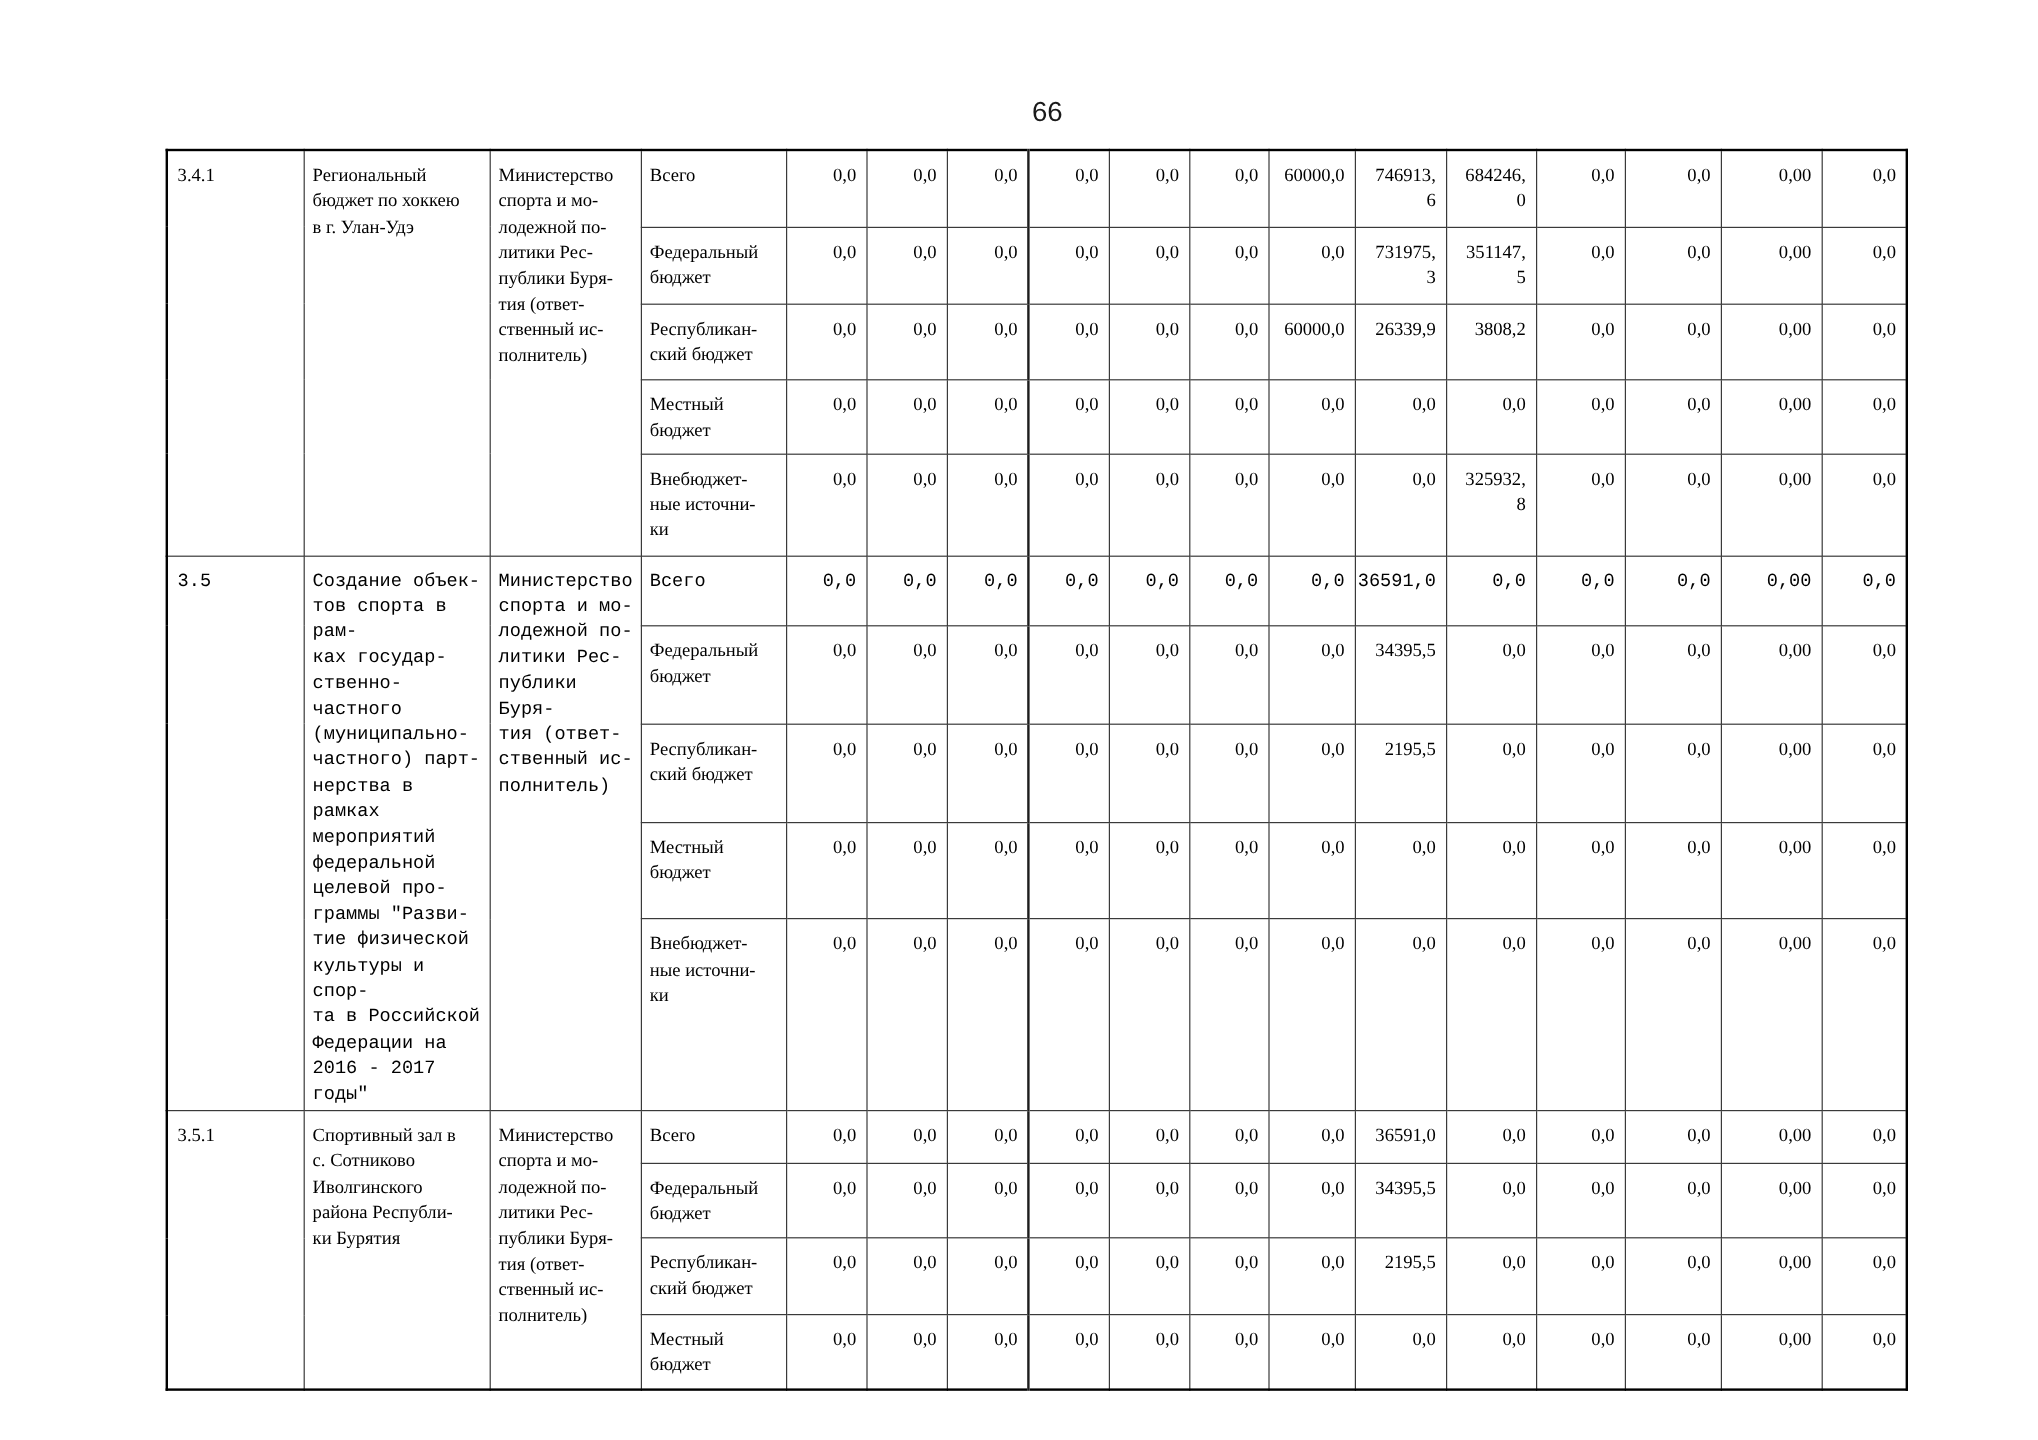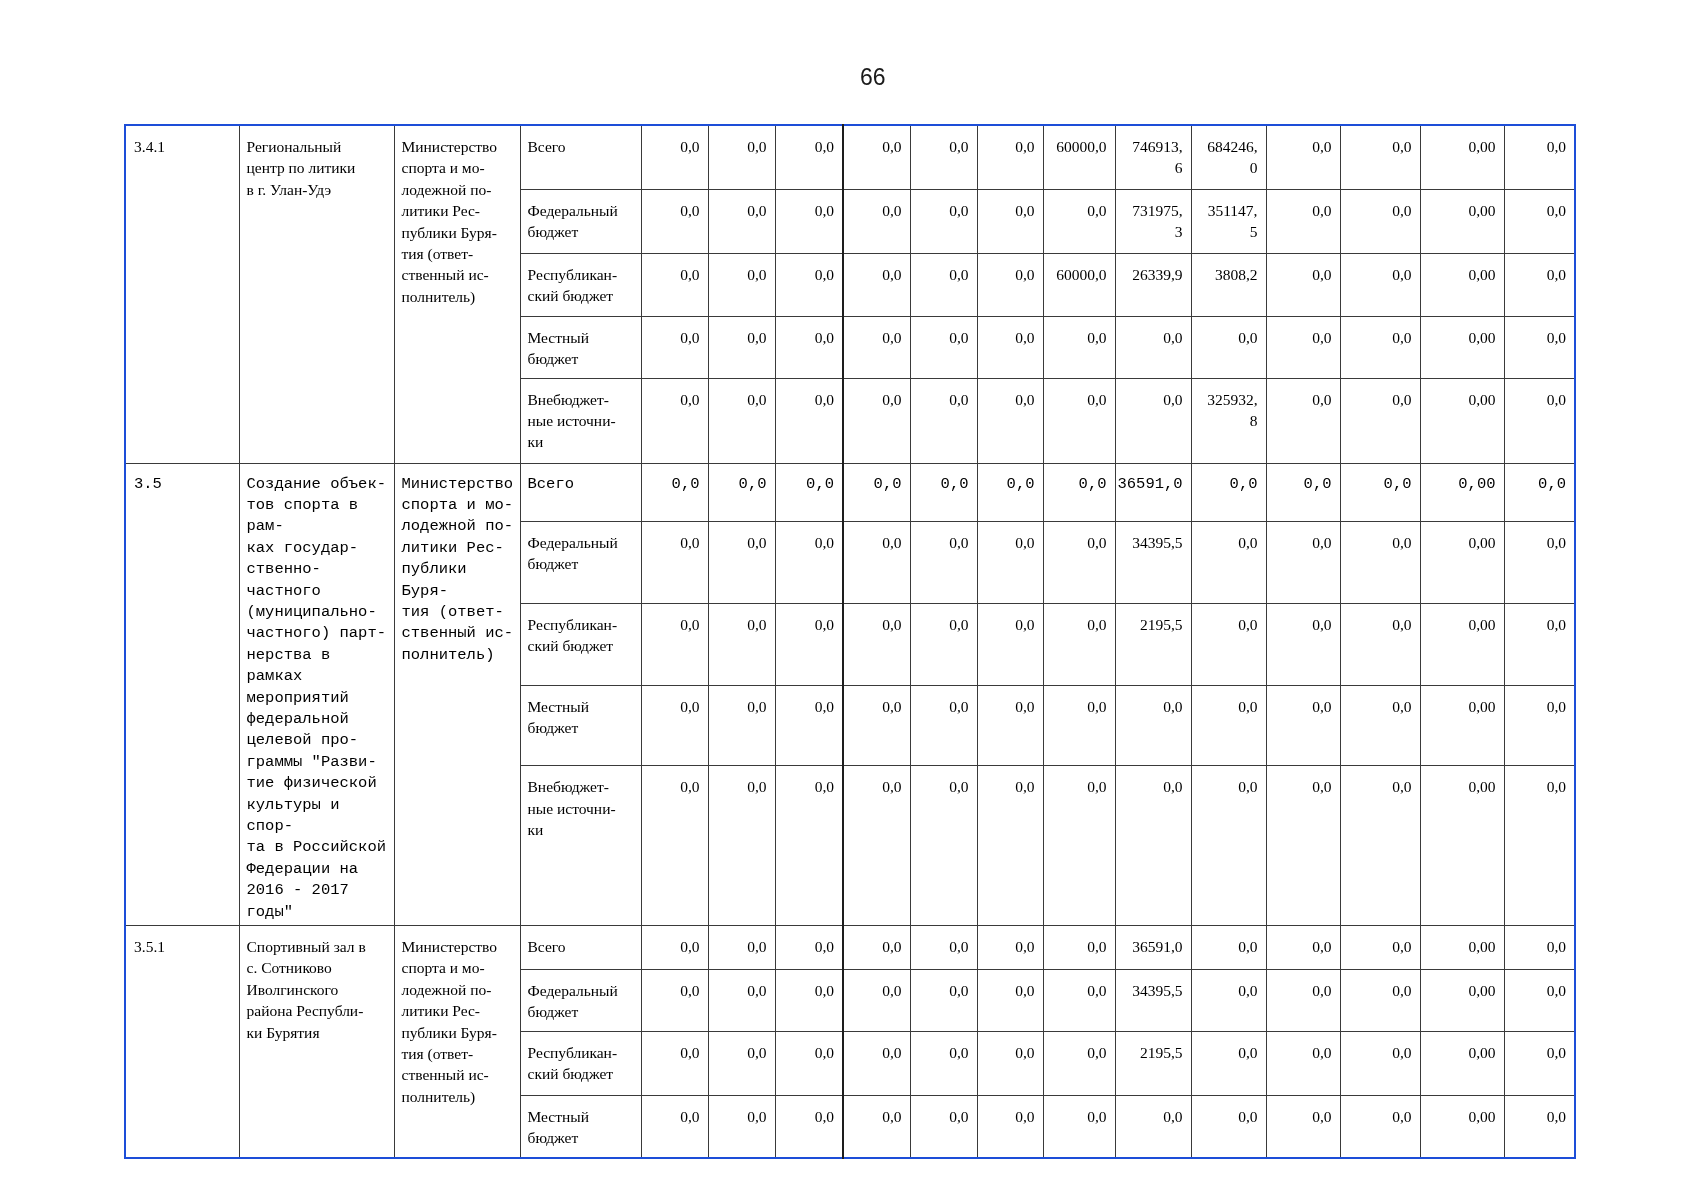--- a/index.html
+++ b/index.html
@@ -6,32 +6,32 @@
   .page{
     position:relative;
     width:1698px;height:1200px;
     background:#ffffff;
     font-family:"Liberation Serif", serif;
     color:#000;
     overflow:hidden;
   }
   .page-number{
     position:absolute;
-    left:860px;top:64px;
+    left:860px;top:80px;
     font-family:"Liberation Sans", sans-serif;
     font-size:23px;
     color:#1a1a1a;
   }
   #budget-table{
     position:absolute;
-    left:124px;top:124px;
+    left:138px;top:124px;
     width:1450px;
     border-collapse:collapse;
     table-layout:fixed;
-    border:2px solid #1d4ed8;
+    border:2px solid #000000;
   }
   #budget-table td{
     border:1px solid #3a3a3a;
     vertical-align:top;
     font-size:15.5px;
     line-height:21.4px;
     padding:10px 6px 2px 7px;
     white-space:pre-line;
     overflow:hidden;
     box-sizing:border-box;
@@ -70,21 +70,21 @@
         <col style="width: 75px;">
         <col style="width: 74px;">
         <col style="width: 80px;">
         <col style="width: 84px;">
         <col style="width: 71px;">
       </colgroup>
     <tbody id="table-body">
         <tr style="height: 64px;">
           <td rowspan="5" class="code">3.4.1</td>
           <td rowspan="5">Региональный
-центр по литики
+бюджет по хоккею
 в г. Улан-Удэ</td>
           <td rowspan="5">Министерство
 спорта и мо-
 лодежной по-
 литики Рес-
 публики Буря-
 тия (ответ-
 ственный ис-
 полнитель)</td>
           <td class="label">Всего</td>

